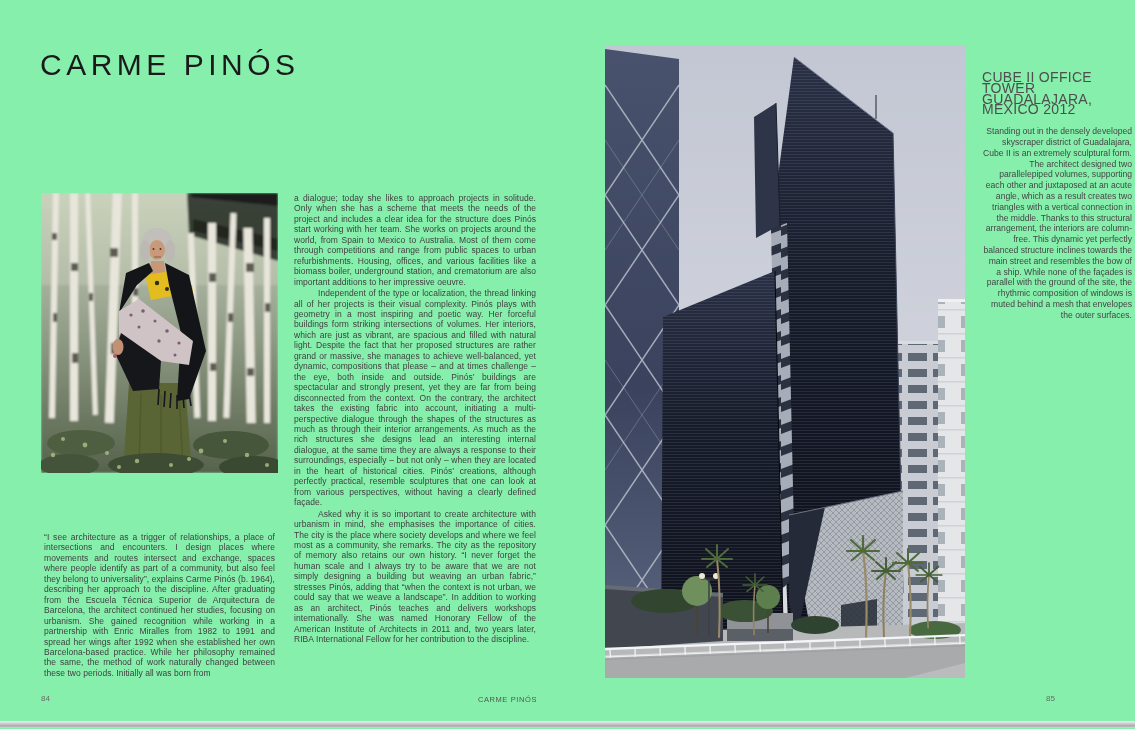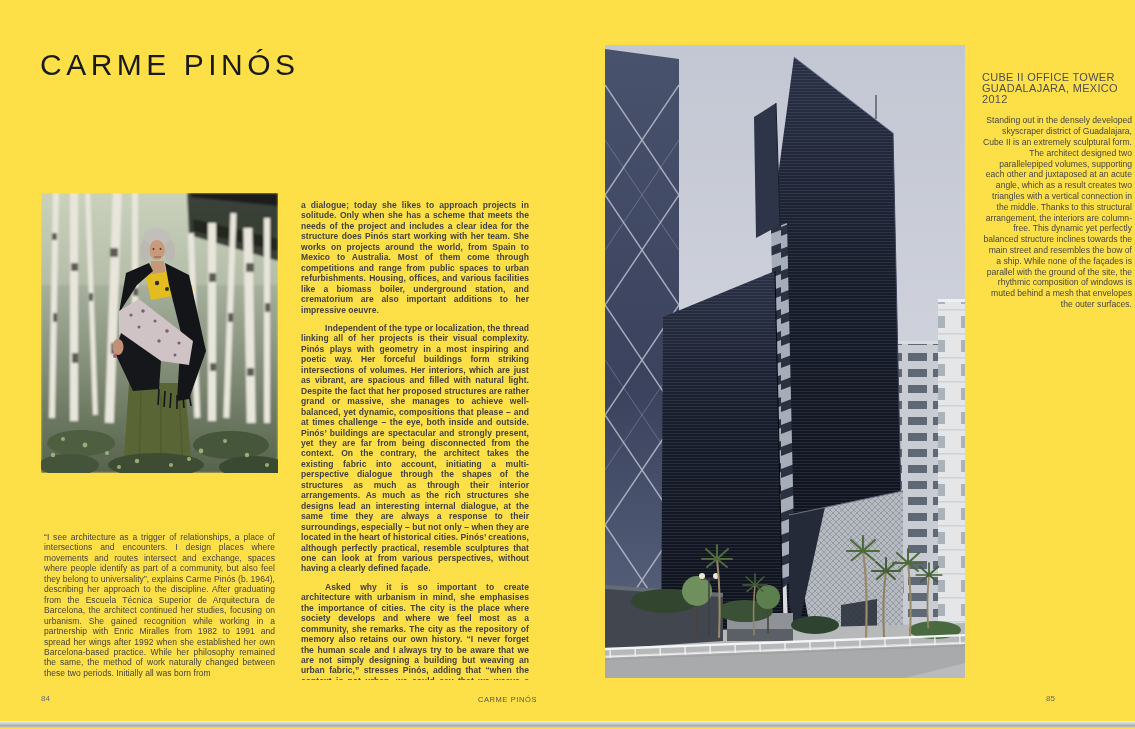--- a/index.html
+++ b/index.html
@@ -1,37 +1,37 @@
 <!DOCTYPE html>
 <html><head>
 <meta charset="utf-8">
 <style>
   html,body{margin:0;padding:0;}
   body{width:1135px;height:729px;background:#ffffff;overflow:hidden;
        font-family:"Liberation Sans",sans-serif;-webkit-font-smoothing:antialiased;}
-  .spread{position:absolute;left:0;top:0;width:1135px;height:729px;background:#fde047;}
+  .spread{position:absolute;left:0;top:0;width:1135px;height:729px;background:#86efac;}
 
   .title{position:absolute;left:40px;top:48px;font-size:30px;font-weight:400;
          letter-spacing:4.5px;color:#1a1a1a;margin:0;}
 
   .portrait{position:absolute;left:41px;top:193px;width:237px;height:280px;margin:0;overflow:hidden;}
   .portrait svg{display:block;}
 
   .bodycol{position:absolute;color:#414141;font-size:8.5px;line-height:10.45px;
            text-align:justify;letter-spacing:0.05px;}
   .col-left{left:44px;top:524px;width:231px;height:150px;overflow:hidden;margin-top:8px;}
   .col-center{left:293px;top:192px;width:244px;height:488px;overflow:hidden;}
-  .col-center p{margin:8px;font-weight:bold;}
+  .col-center p{margin:1px;}
   .col-center p.indent{text-indent:24px;}
 
   .building{position:absolute;left:605px;top:45px;width:360px;height:633px;margin:0;overflow:hidden;}
   .building svg{display:block;}
 
   .caption{position:absolute;left:982px;top:72px;width:150px;color:#454545;}
-  .caption-title{font-size:11px;line-height:10.8px;letter-spacing:0.3px;color:#4e4e4e;}
+  .caption-title{font-size:14px;line-height:10.8px;letter-spacing:0.3px;color:#4e4e4e;}
   .caption-body{margin:11px 0 0 0;font-size:8.6px;line-height:10.8px;text-align:right;}
 
   .pagenum{position:absolute;font-size:8px;color:#6a6a6a;}
   .pagenum-left{left:41px;top:694px;}
   .pagenum-right{left:1046px;top:694px;width:34px;text-align:left;}
   .running-footer{position:absolute;left:293px;top:695px;width:244px;text-align:right;
                   font-size:7.5px;letter-spacing:0.6px;color:#555;}
 
   .book-edge{position:absolute;left:0;top:721px;width:1135px;height:7px;
              background:linear-gradient(to bottom,#f2f2f3 0%,#c4c6c9 45%,#a6a9ad 70%,#d9dadc 100%);}

